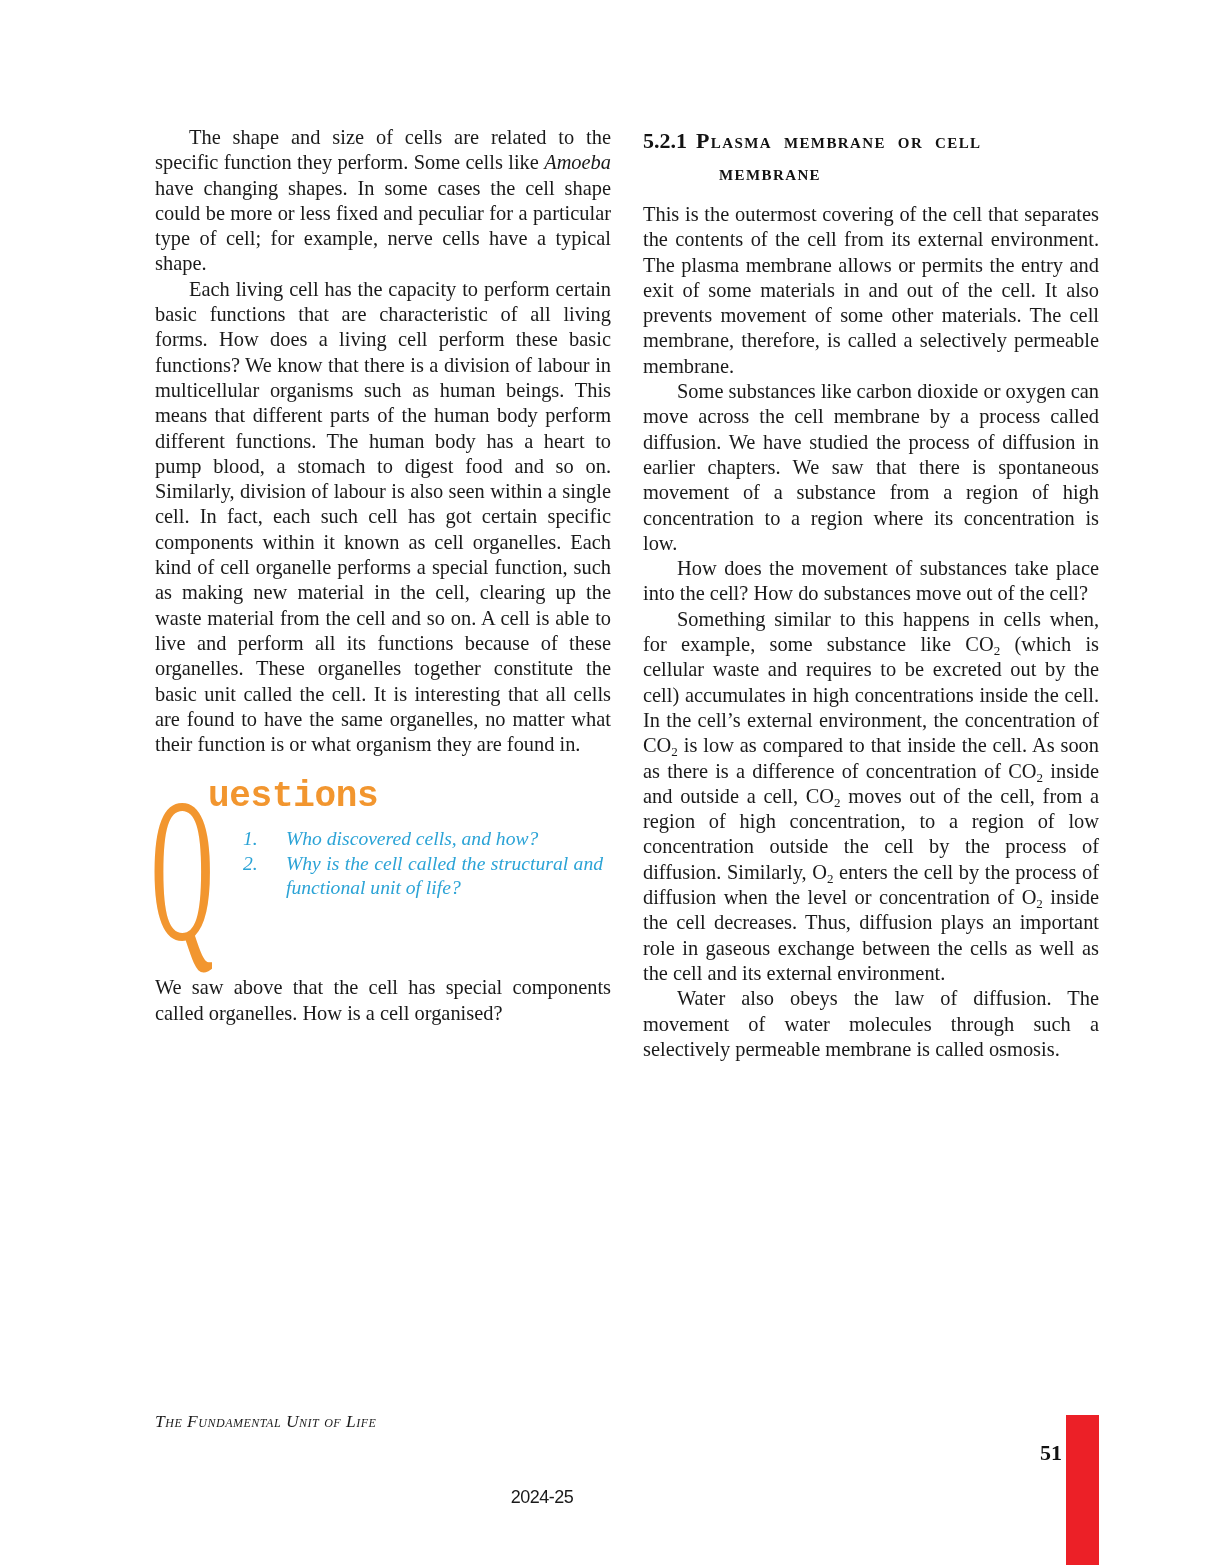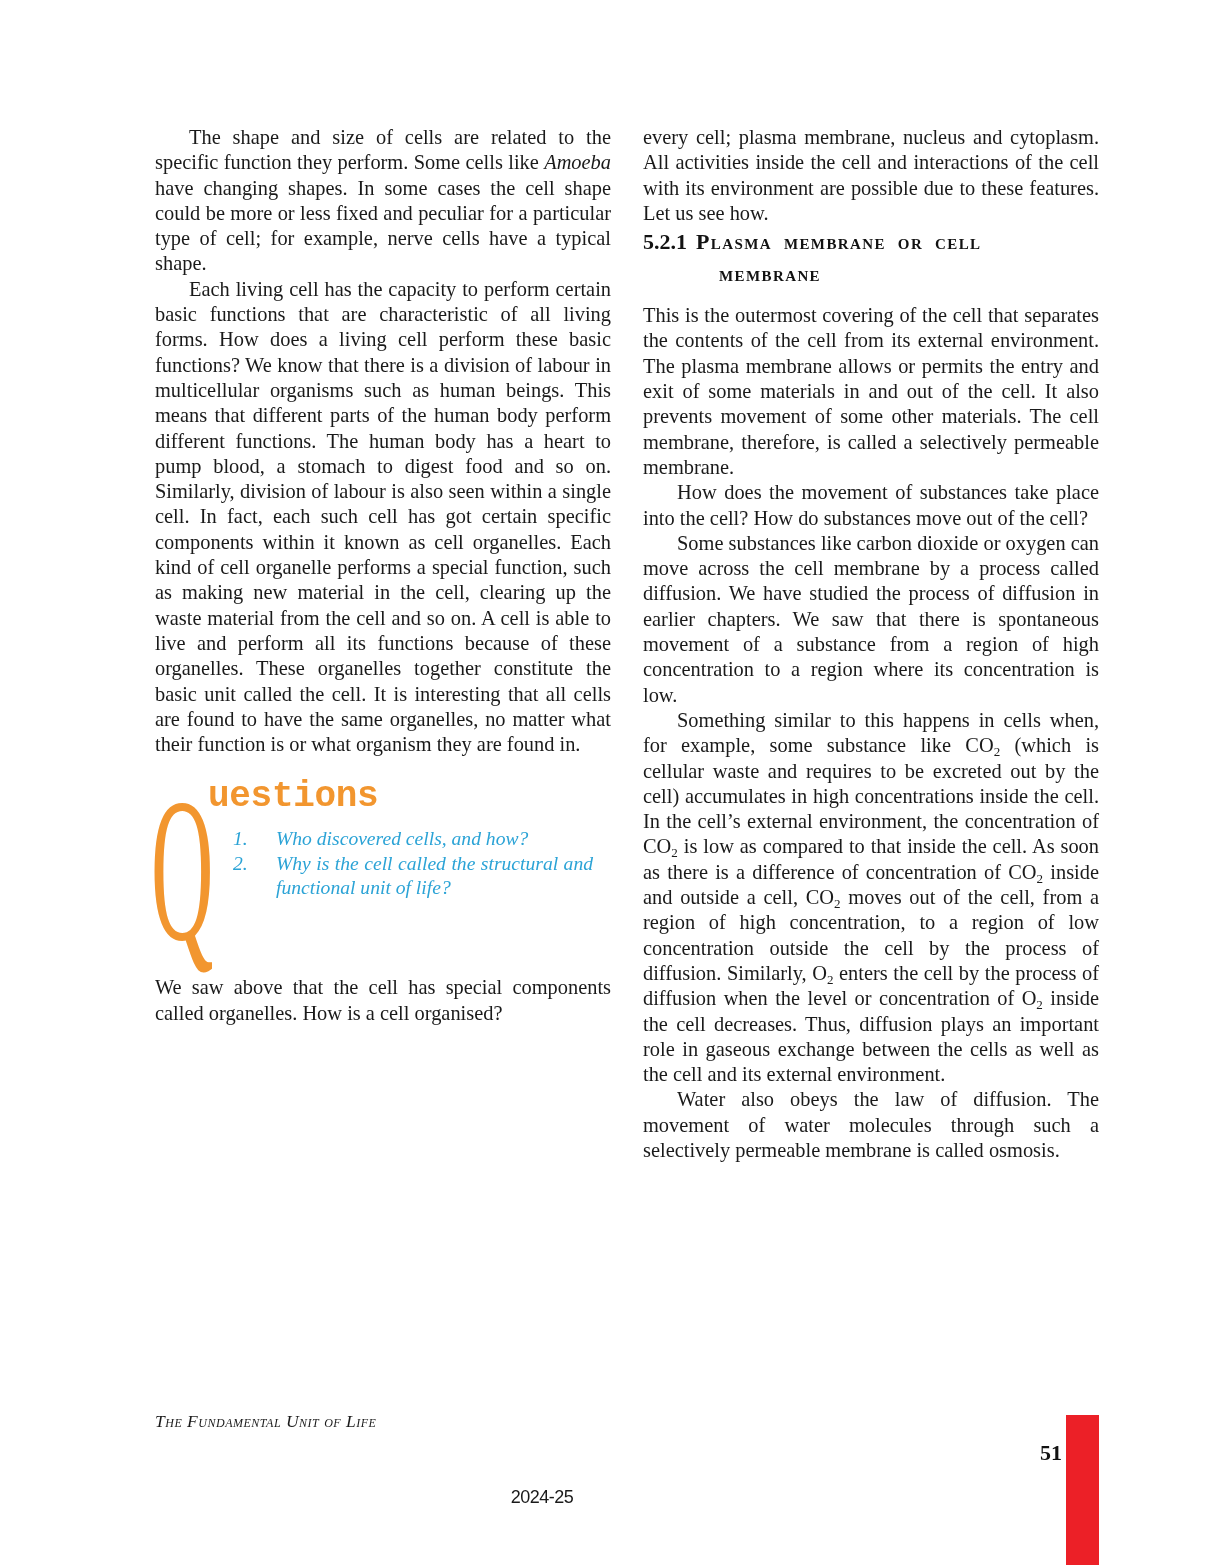--- a/index.html
+++ b/index.html
@@ -73,21 +73,21 @@
     top: -6px;
     font-family: Liberation Mono, monospace;
     font-weight: 700;
     font-size: 36px;
     line-height: 1;
     color: #F2962F;
     letter-spacing: -0.3px;
   }
   ol.q-list {
     position: absolute;
-    left: 78px;
+    left: 88px;
     top: 42px;
     width: 360px;
     margin: 0;
     padding: 0;
     list-style: none;
     counter-reset: qnum;
   }
   ol.q-list li {
     position: relative;
     counter-increment: qnum;
@@ -224,29 +224,28 @@
           <li>Why is the cell called the structural and functional unit of life?</li>
         </ol>
       </div>
 
 
       <p class="body noindent">We saw above that the cell has special components called organelles. How is a cell organised?</p>
     </div>
 
     <div class="col">
 
-      <p class="body noindent">every cell; plasma membrane, nucleus and cytoplasm. All activities inside the cell and interactions of the cell with its environment are possible due to these features. Let us see how.</p>
 
       <h3 class="sub-head">
         <span class="num">5.2.1</span><span class="sc">Plasma membrane or cell</span><span class="sc-line2">membrane</span>
       </h3>
 
       <p class="body noindent">This is the outermost covering of the cell that separates the contents of the cell from its external environment. The plasma membrane allows or permits the entry and exit of some materials in and out of the cell. It also prevents movement of some other materials. The cell membrane, therefore, is called a selectively permeable membrane.</p>
+      <p class="body">Some substances like carbon dioxide or oxygen can move across the cell membrane by a process called diffusion. We have studied the process of diffusion in earlier chapters. We saw that there is spontaneous movement of a substance from a region of high concentration to a region where its concentration is low.</p>
       <p class="body">How does the movement of substances take place into the cell? How do substances move out of the cell?</p>
-      <p class="body">Some substances like carbon dioxide or oxygen can move across the cell membrane by a process called diffusion. We have studied the process of diffusion in earlier chapters. We saw that there is spontaneous movement of a substance from a region of high concentration to a region where its concentration is low.</p>
 
       <p class="body">
         <span>Something similar to this happens in cells when, for example, some substance like CO</span><sub>2</sub><span> (which is cellular waste and requires to be excreted out by the cell) accumulates in high concentrations inside the cell. In the cell’s external environment, the concentration of CO</span><sub>2</sub><span> is low as compared to that inside the cell. As soon as there is a difference of concentration of CO</span><sub>2</sub><span> inside and outside a cell, CO</span><sub>2</sub><span> moves out of the cell, from a region of high concentration, to a region of low concentration outside the cell by the process of diffusion. Similarly, O</span><sub>2</sub><span> enters the cell by the process of diffusion when the level or concentration of O</span><sub>2</sub><span> inside the cell decreases. Thus, diffusion plays an important role in gaseous exchange between the cells as well as the cell and its external environment.</span>
       </p>
 
       <p class="body">Water also obeys the law of diffusion. The movement of water molecules through such a selectively permeable membrane is called osmosis.</p>
     </div>
   </div>
 
   <div class="running-head">The Fundamental Unit of Life</div>

